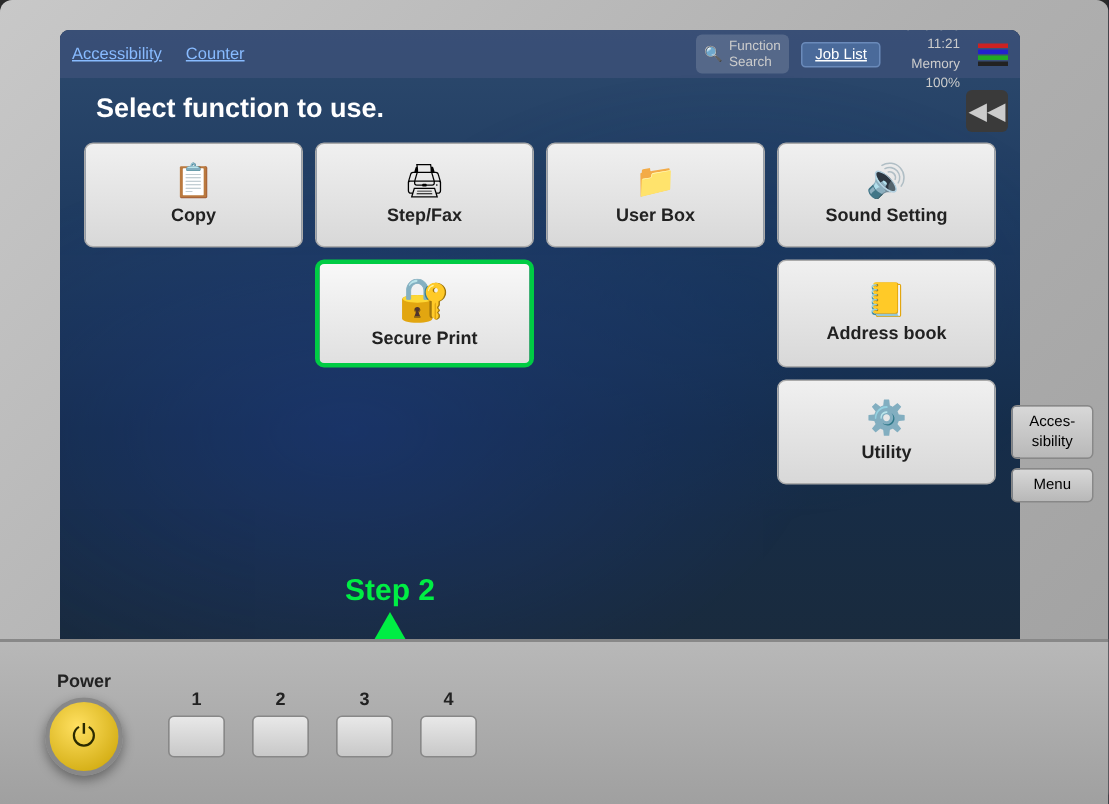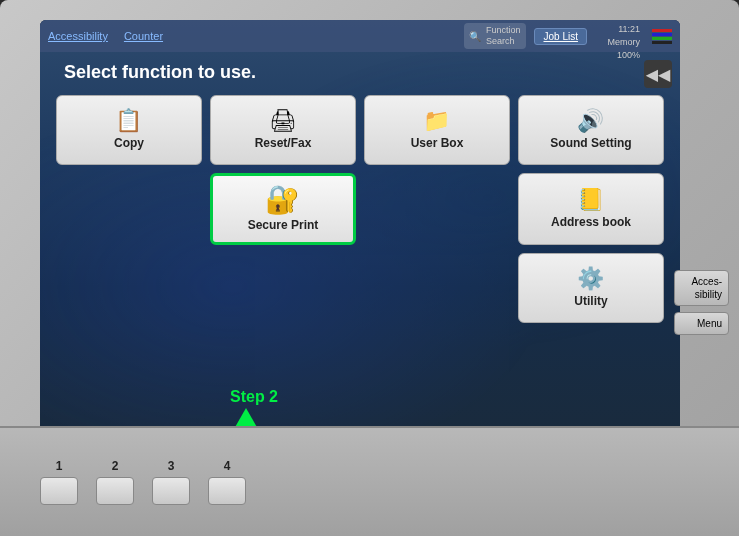--- a/index.html
+++ b/index.html
@@ -174,25 +174,25 @@
       grid-column: 4;
       grid-row: 3;
     }
 
     
     .step2-annotation {
       position: absolute;
       bottom: 28px;
       left: 190px;
       color: #00ee44;
-      font-size: 16px;
+      font-size: 20px;
       font-weight: bold;
       display: flex;
       flex-direction: column;
-      align-items: flex-start;
+      align-items: center;
       gap: 2px;
     }
 
     .arrow-up {
       width: 0;
       height: 0;
       border-left: 16px solid transparent;
       border-right: 16px solid transparent;
       border-bottom: 28px solid #00ee44;
     }
@@ -381,21 +381,21 @@
       flex-direction: column;
       gap: 6px;
     }
 
     .side-btn {
       background: linear-gradient(180deg, #d8d8d8, #b8b8b8);
       border: 1px solid #888;
       border-radius: 4px;
       padding: 4px 6px;
       font-size: 10px;
-      text-align: right;
+      text-align: center;
       cursor: pointer;
       width: 55px;
       line-height: 1.3;
     }
 
     
     .screen-bg-image {
       position: absolute;
       top: 0; left: 0; right: 0; bottom: 0;
       opacity: 0.3;
@@ -442,21 +442,21 @@
       <div class="screen-title">Select function to use.</div>
 
       <div class="button-grid">
 
         <div class="func-btn">
           <span class="func-btn-icon">📋</span>
           <span class="func-btn-label">Copy</span>
         </div>
         <div class="func-btn">
           <span class="func-btn-icon">🖨</span>
-          <span class="func-btn-label">Reset/Fax</span>
+          <span class="func-btn-label">Step/Fax</span>
         </div>
         <div class="func-btn">
           <span class="func-btn-icon">📁</span>
           <span class="func-btn-label">User Box</span>
         </div>
         <div class="func-btn sound-setting">
           <span class="func-btn-icon">🔊</span>
           <span class="func-btn-label">Sound Setting</span>
         </div>
 
@@ -490,20 +490,26 @@
   </div>
 
   <div class="side-panel">
     <div class="side-btn">Acces-
 sibility</div>
     <div class="side-btn">Menu</div>
   </div>
 
   <div class="bottom-controls">
 
+    <div class="power-section">
+      <span class="power-label">Power</span>
+      <div class="power-btn">
+        <span class="power-btn-inner">⏻</span>
+      </div>
+    </div>
 
     <div class="num-keys">
       <div class="num-key">
         <span class="num-key-label">1</span>
         <div class="num-key-btn"></div>
       </div>
       <div class="num-key">
         <span class="num-key-label">2</span>
         <div class="num-key-btn"></div>
       </div>

